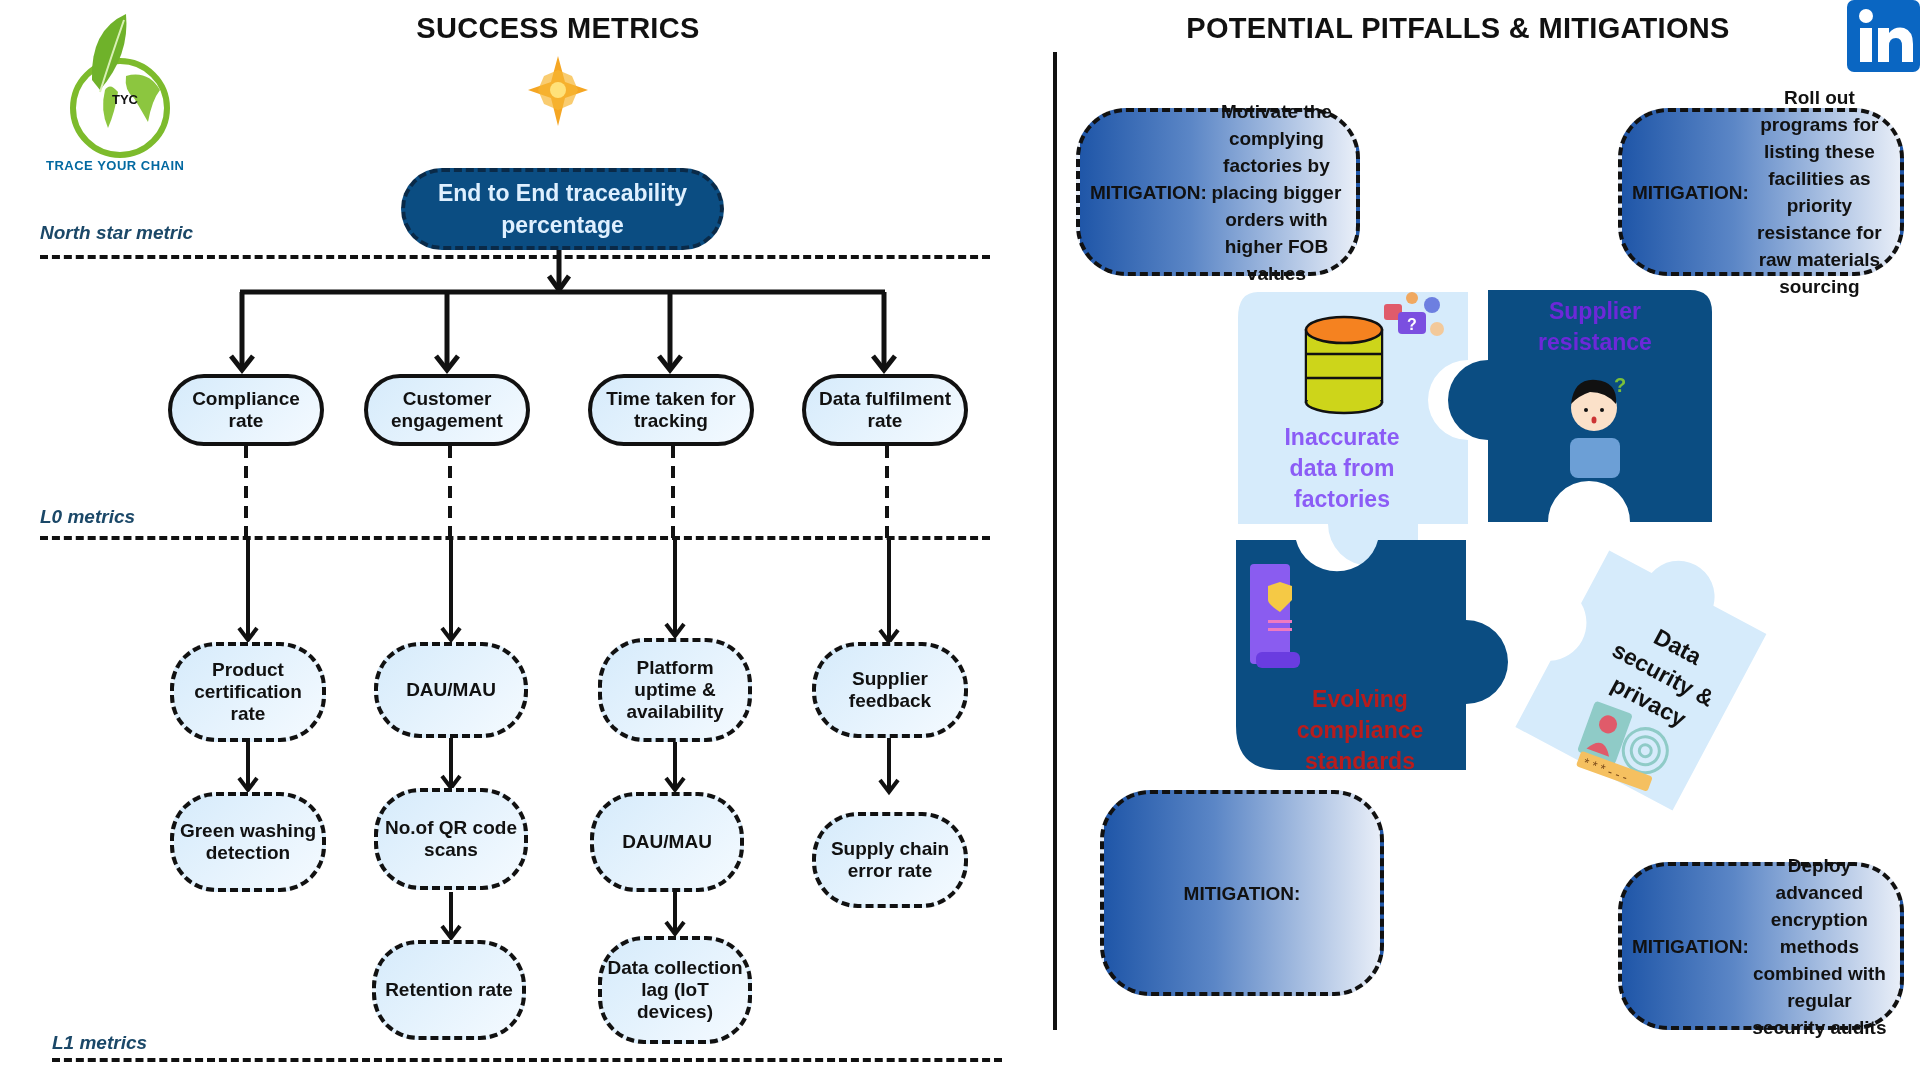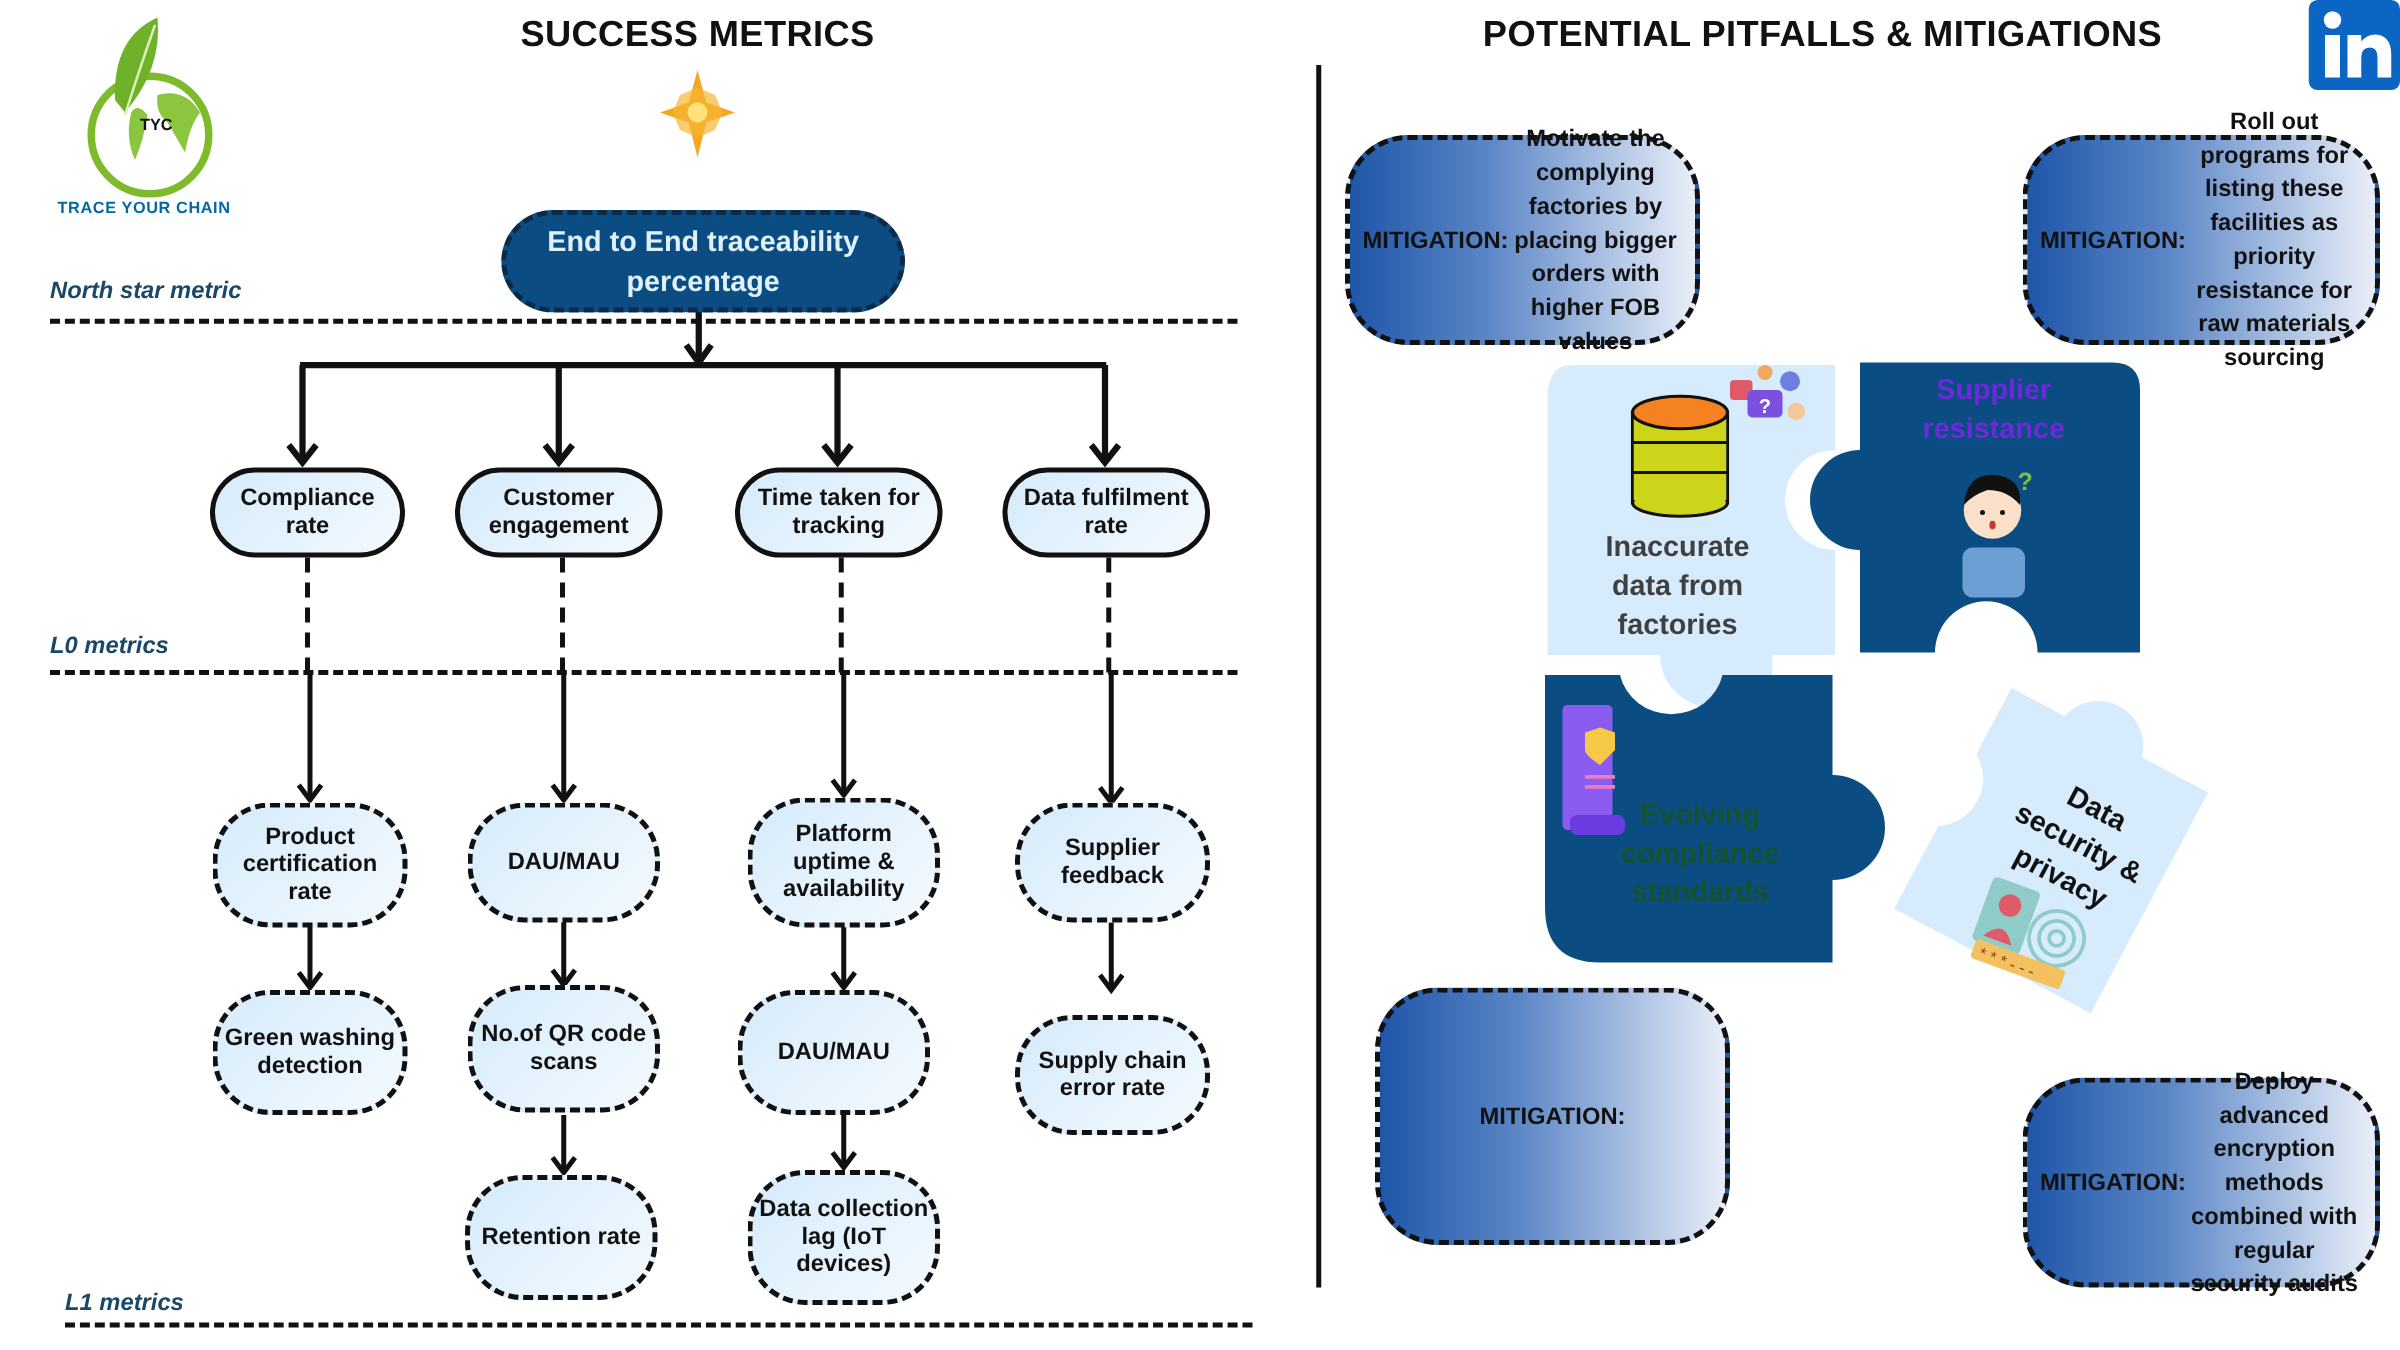--- a/index.html
+++ b/index.html
@@ -196,16 +196,16 @@
   <span>Roll out programs for listing these facilities as priority resistance for raw materials sourcing</span>
 </div>
 <div class="mit" style="left:1100px;top:790px;width:284px;height:206px;">
   <span class="h">MITIGATION:</span>
 </div>
 <div class="mit" style="left:1618px;top:862px;width:286px;height:168px;">
   <span class="h">MITIGATION:</span>
   <span>Deploy advanced encryption methods combined with regular security audits</span>
 </div>
 
-<div class="piece-text" style="left:1262px;top:422px;width:160px;color:#404040;">Inaccurate data from factories</div>
+<div class="piece-text" style="left:1262px;top:422px;width:160px;color:#8b5cf6;">Inaccurate data from factories</div>
 <div class="piece-text" style="left:1510px;top:296px;width:170px;color:#6d28d9;">Supplier resistance</div>
-<div class="piece-text" style="left:1270px;top:636px;width:180px;color:#14532d;">Evolving compliance standards</div>
+<div class="piece-text" style="left:1270px;top:684px;width:180px;color:#b91c1c;">Evolving compliance standards</div>
 <div class="piece-text" style="left:1598px;top:628px;width:130px;color:#111;transform:rotate(28deg);">Data security &amp; privacy</div>
 
 </body></html>

